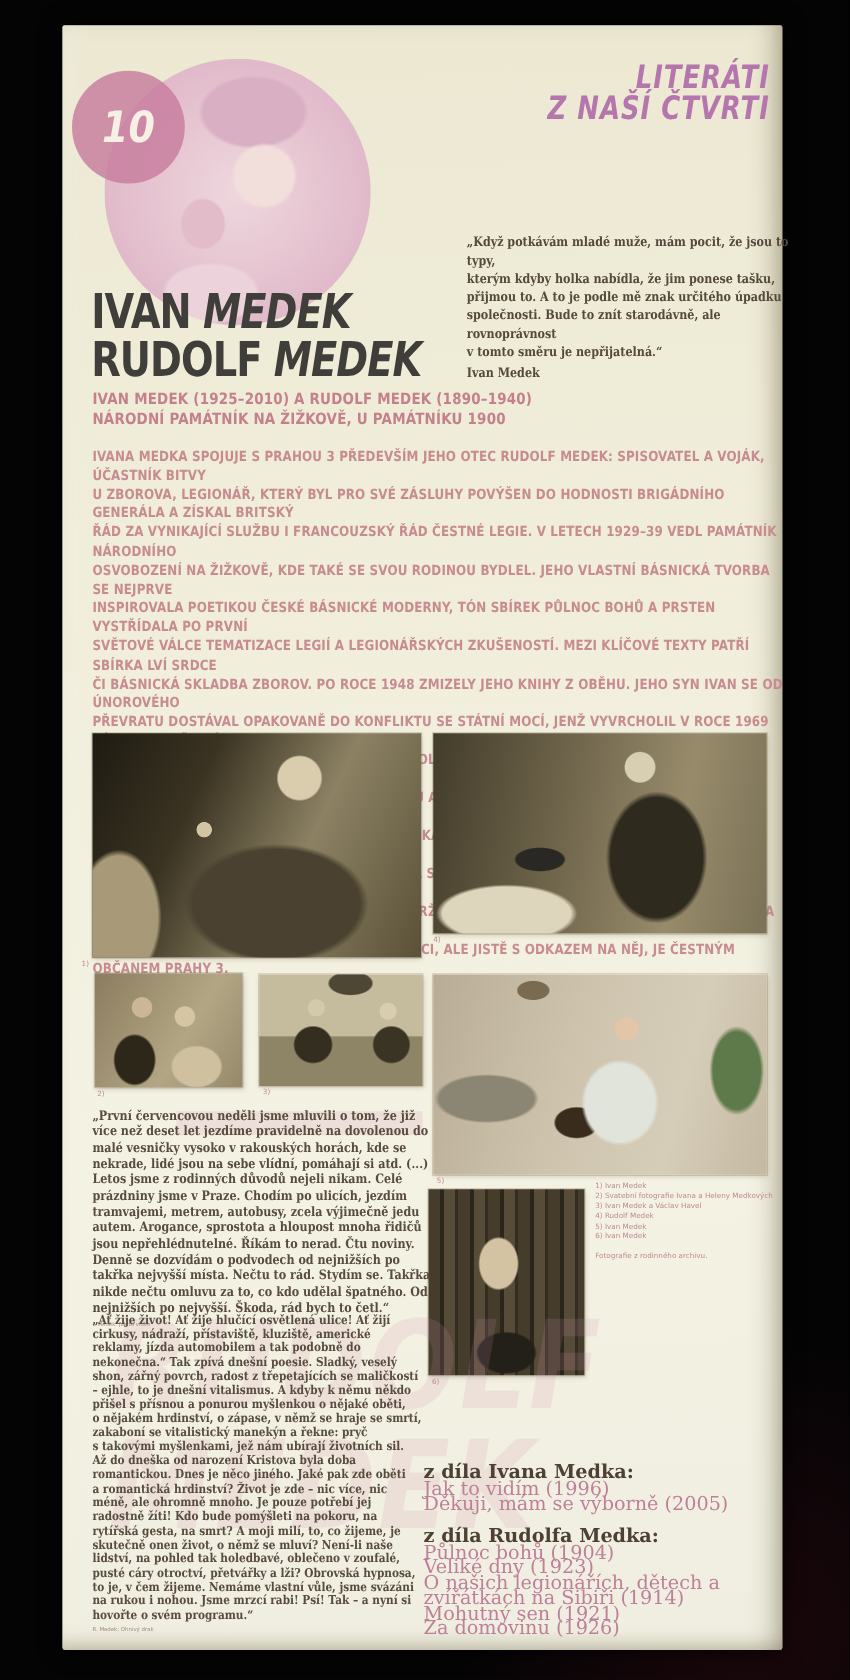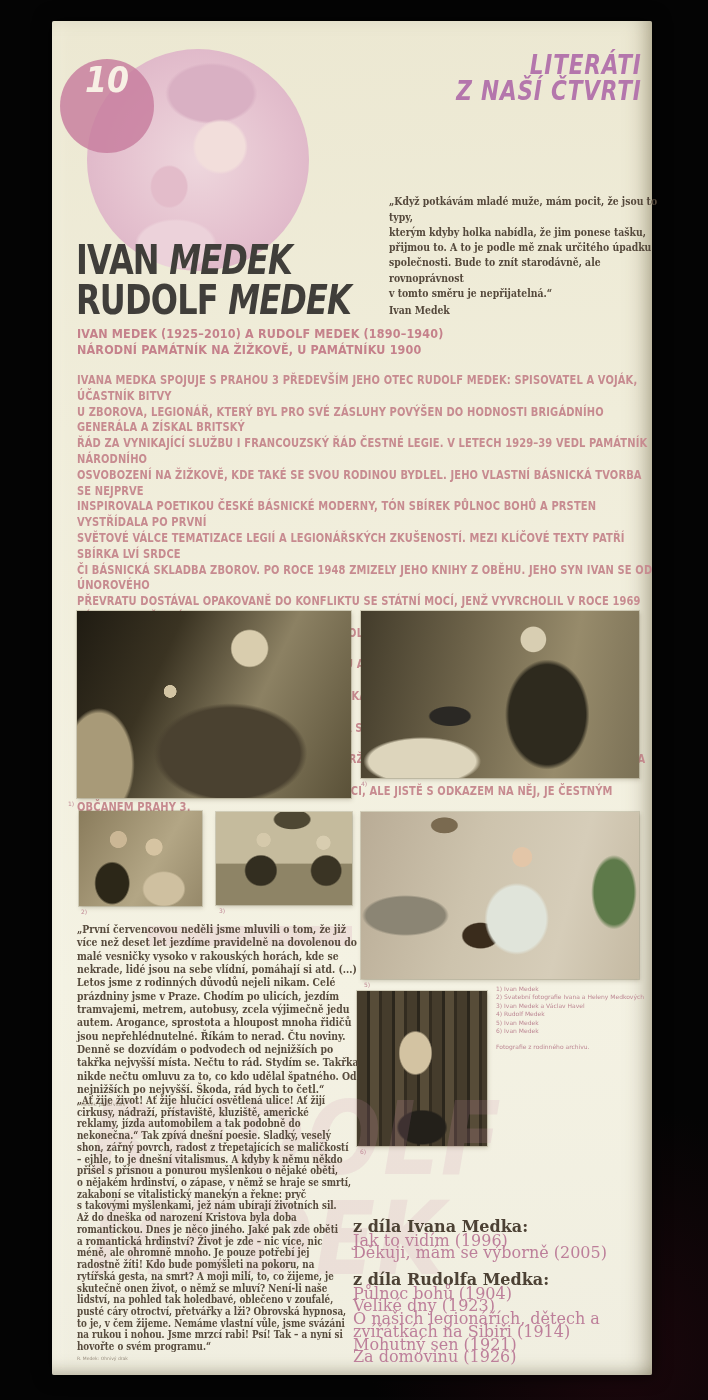--- a/index.html
+++ b/index.html
@@ -20,21 +20,21 @@
 
   
   .headshot{left:35px;top:28px;width:222px;height:222px;border-radius:50%;
     background:
       radial-gradient(circle 42px at 60% 44%, #f2dedb 0 58%, rgba(242,222,219,0) 66%),
       radial-gradient(ellipse 72px 48px at 56% 20%, #d9b0c3 0 58%, rgba(217,176,195,0) 64%),
       radial-gradient(ellipse 64px 40px at 40% 88%, #ecd2da 0 58%, rgba(236,210,218,0) 64%),
       radial-gradient(ellipse 30px 34px at 37% 62%, #e3bcca 0 58%, rgba(227,188,202,0) 64%),
       radial-gradient(circle at 50% 50%, #eed7dd 0%, #e4c0ce 55%, #d9aec2 100%);}
   .badge{left:8px;top:38px;width:94px;height:94px;border-radius:50%;
-    background:rgba(199,124,158,.82);display:flex;align-items:flex-start;justify-content:center;}
+    background:rgba(199,124,158,.82);display:flex;align-items:center;justify-content:center;}
   .badge span{color:#f7f0e4;font-size:36px;font-weight:bold;font-style:italic;transform:scaleX(.88);}
 
   
   .tquote{left:337px;top:158px;width:312px;color:#55493c;font-family:"DejaVu Serif", serif;
     font-weight:700;font-size:10.8px;line-height:15.3px;white-space:pre-line;
     transform:scaleX(.86);transform-origin:0 0;}
   .tquote .attr{display:block;margin-top:2px;font-weight:700;}
 
   
   .title{left:24px;top:219px;color:#403e3a;font-size:40px;line-height:40px;font-weight:900;

